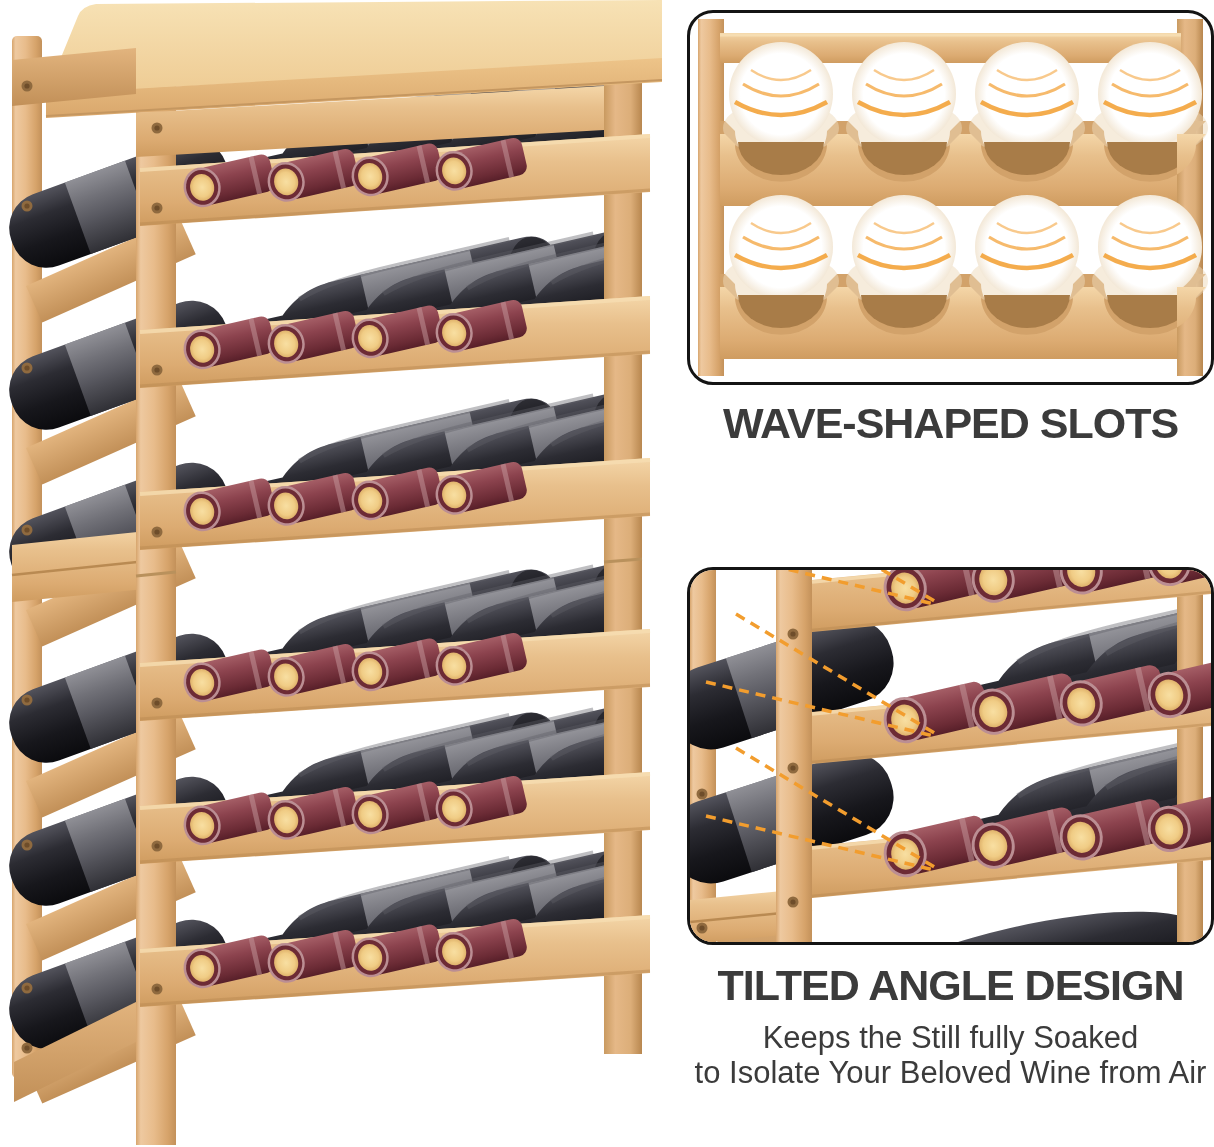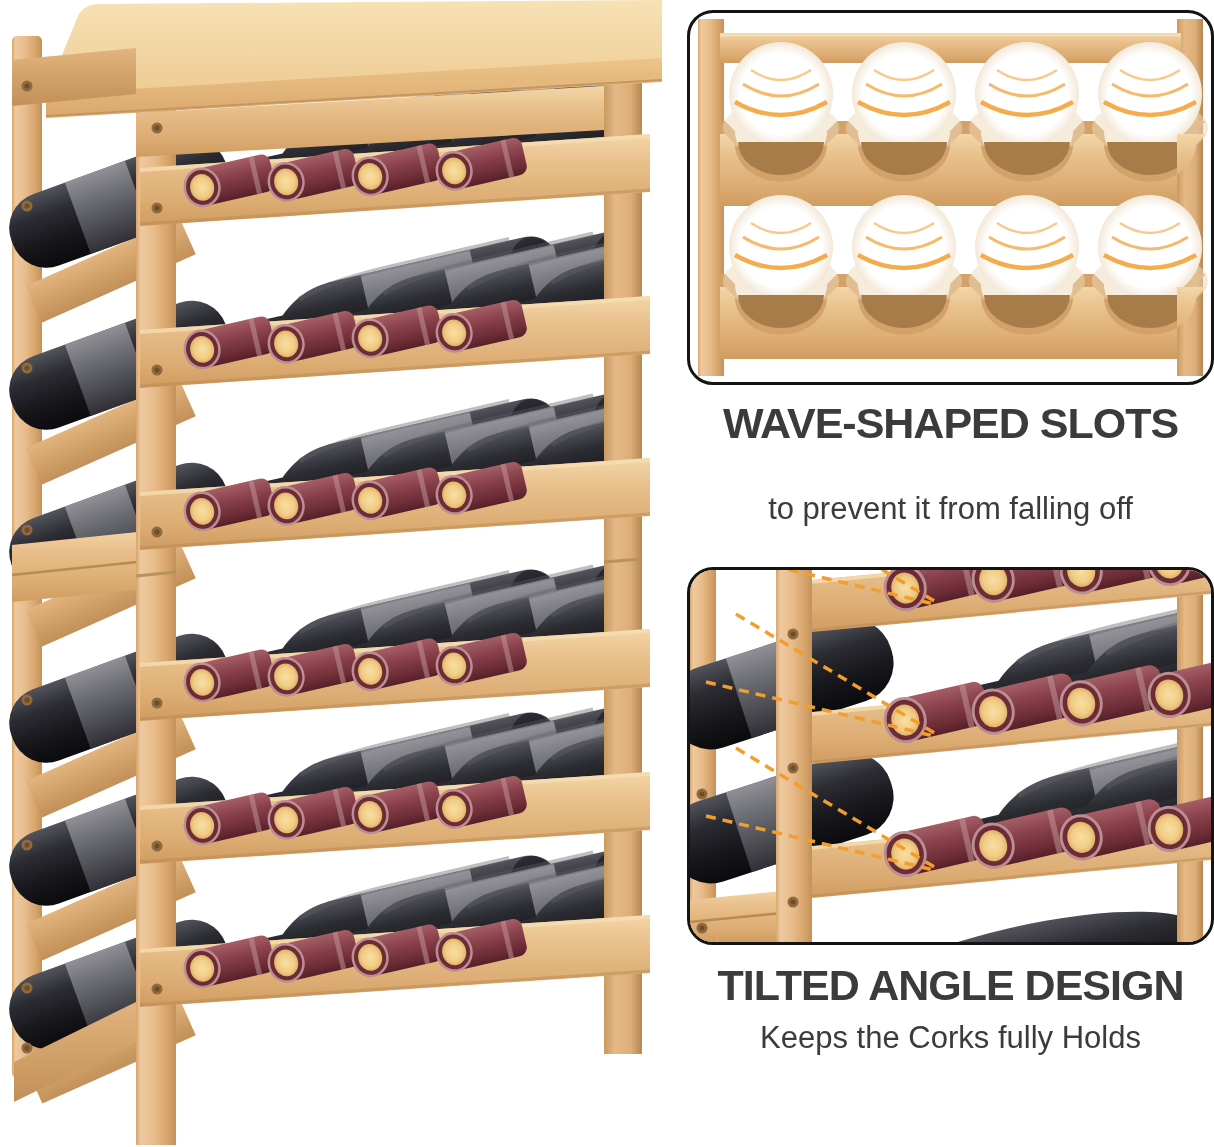--- a/index.html
+++ b/index.html
@@ -301,21 +301,20 @@
             <path d="M307,210 Q337,230 367,210" stroke="#f29d2e" stroke-width="2.4" fill="none" opacity="0.55"></path>
             <path d="M414,242 Q460,268 506,242" stroke="#f29d2e" stroke-width="4.5" fill="none" opacity="0.85"></path>
             <path d="M422,224 Q460,248 498,224" stroke="#f29d2e" stroke-width="3.2" fill="none" opacity="0.7"></path>
             <path d="M430,210 Q460,230 490,210" stroke="#f29d2e" stroke-width="2.4" fill="none" opacity="0.55"></path>
           </g>
       </svg>
     </div>
     <h2 class="callout-title" id="title-wave">WAVE-SHAPED SLOTS</h2>
     <p class="callout-desc" id="desc-wave">
       <br>
-      <span>to prevent it from falling off</span>
     </p>
 
     <div class="callout-box" id="box-tilt">
       <svg id="tilt-svg" width="521" height="372" viewBox="0 0 521 372">
         <rect x="0" y="0" width="26" height="372" fill="url(#gPost)"></rect>
         <g id="g2-side">
             <g transform="translate(-6,186) rotate(-18)">
               <rect x="0" y="-80" width="230" height="84" rx="40" fill="url(#gBottle)"></rect>
               <rect x="70" y="-80" width="66" height="84" fill="url(#gLabel)" opacity="0.85"></rect>
             </g>
@@ -384,16 +383,17 @@
             <path d="M16,-20 L244,34" stroke="#f29d2e" stroke-width="3.5" fill="none" stroke-dasharray="10 7"></path>
             <path d="M46,44 L246,164" stroke="#f29d2e" stroke-width="3.5" fill="none" stroke-dasharray="10 7"></path>
             <path d="M16,112 L244,166" stroke="#f29d2e" stroke-width="3.5" fill="none" stroke-dasharray="10 7"></path>
             <path d="M46,178 L246,298" stroke="#f29d2e" stroke-width="3.5" fill="none" stroke-dasharray="10 7"></path>
             <path d="M16,246 L244,300" stroke="#f29d2e" stroke-width="3.5" fill="none" stroke-dasharray="10 7"></path>
           </g>
       </svg>
     </div>
     <h2 class="callout-title" id="title-tilt">TILTED ANGLE DESIGN</h2>
     <p class="callout-desc" id="desc-tilt">
-      <span>Keeps the Corks fully Holds</span><br>
+      <span>Keeps the Still fully Soaked</span><br>
+      <span>to Isolate Your Beloved Wine from Air</span>
     </p>
   </div>
 </div>
 
 </body></html>

